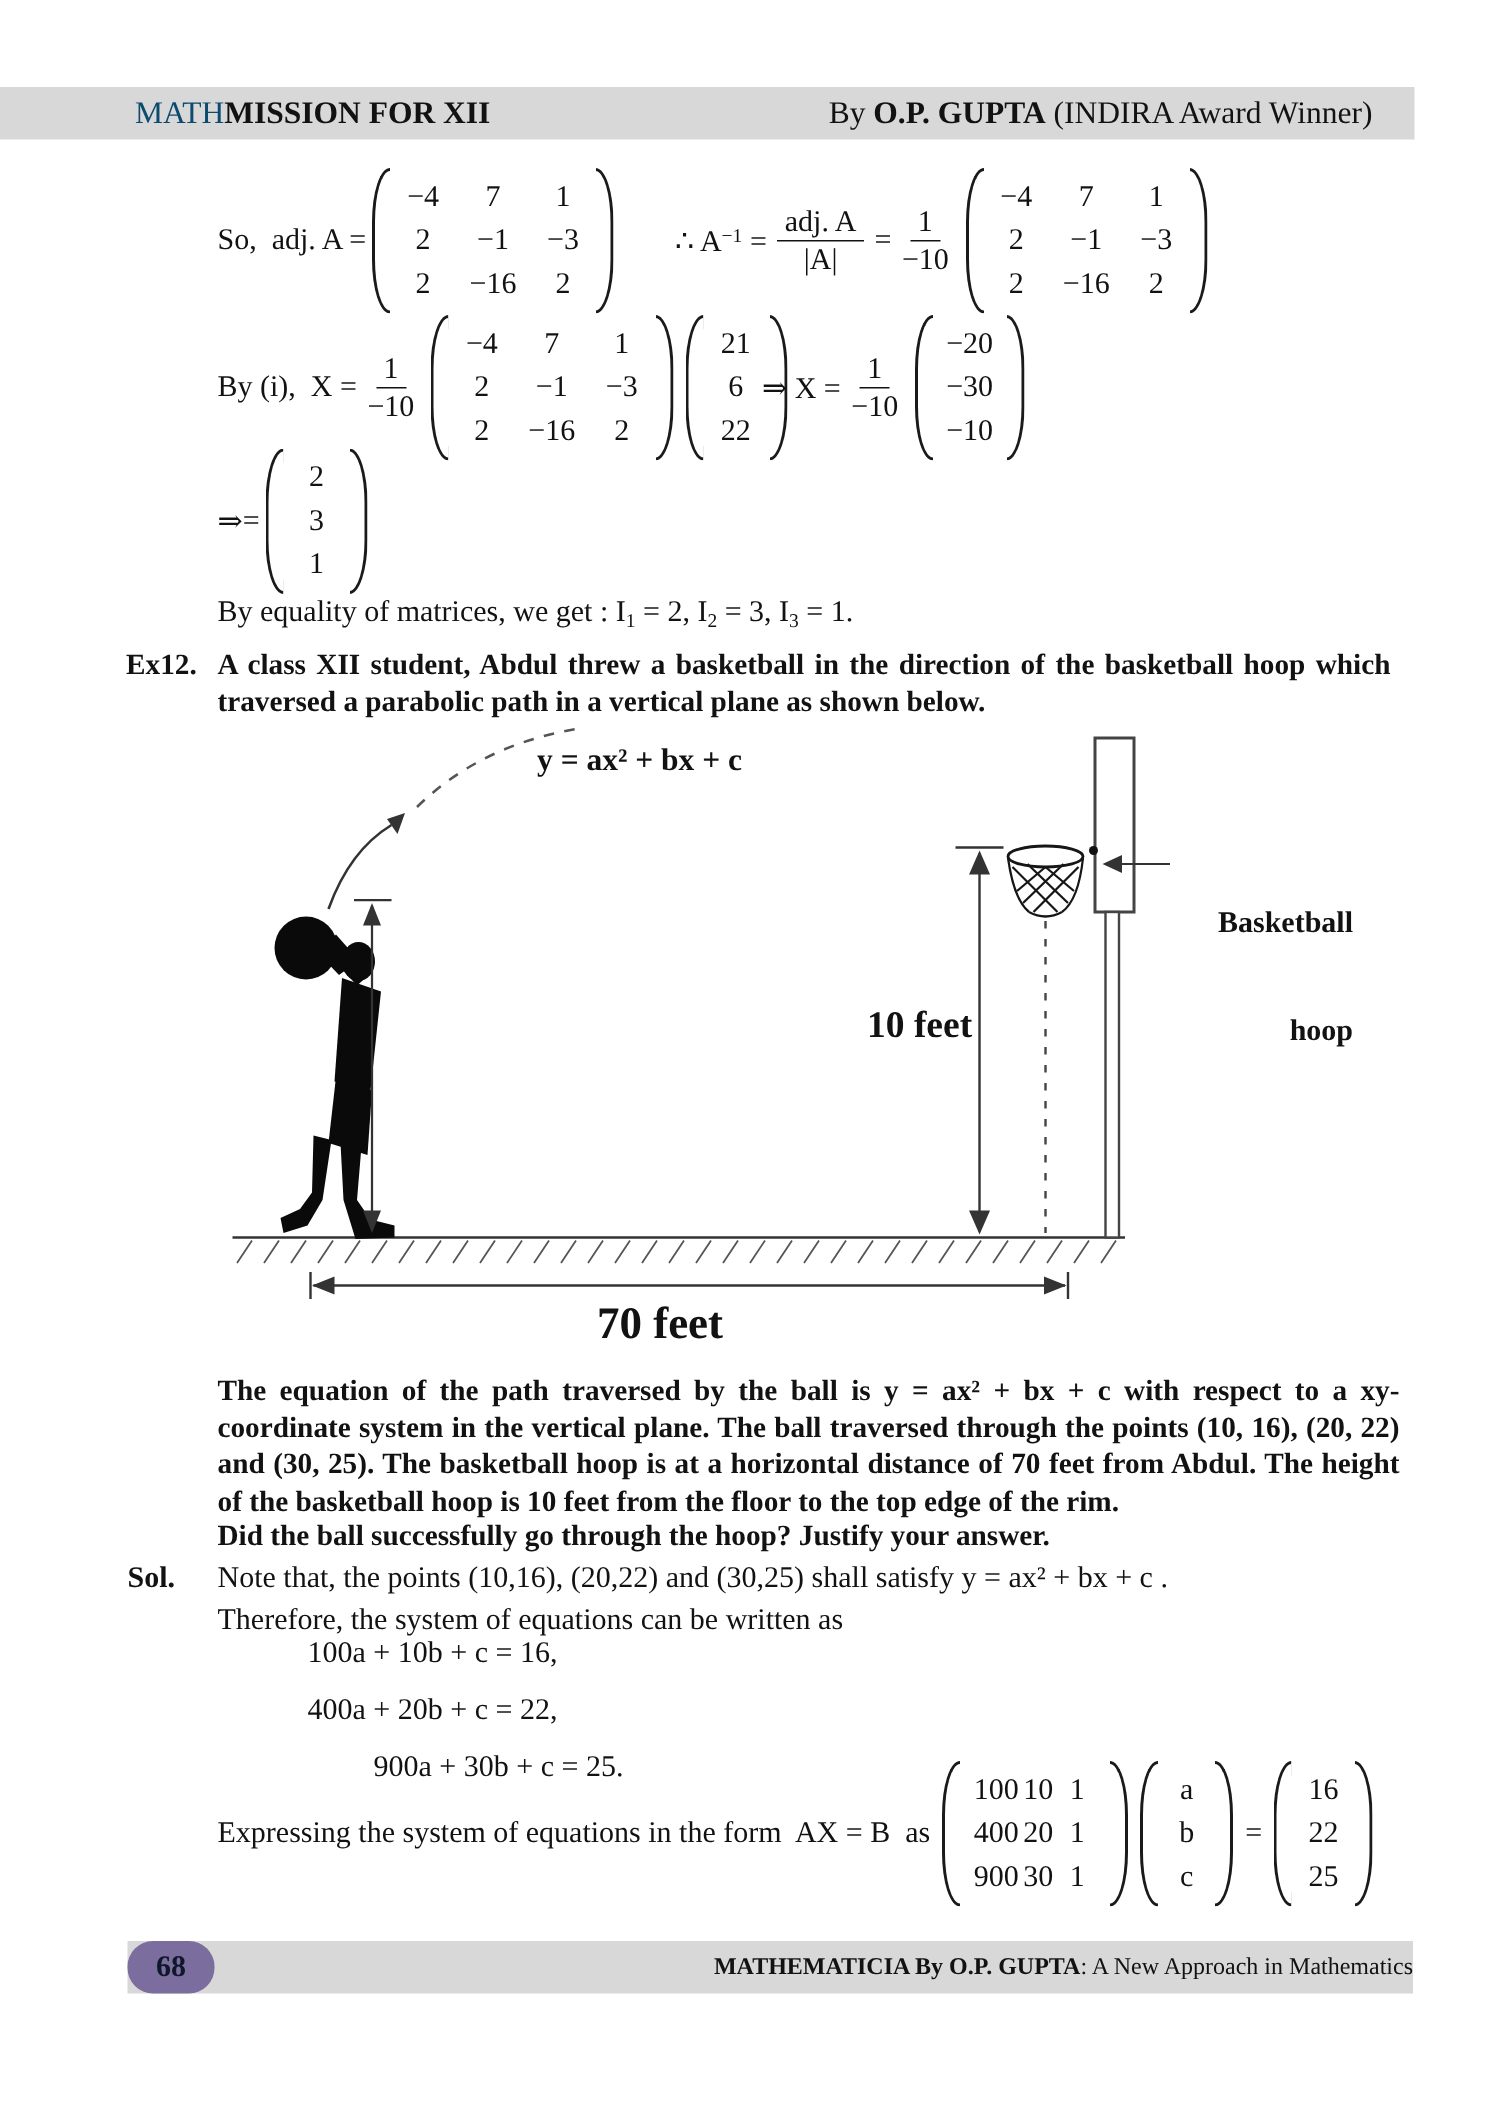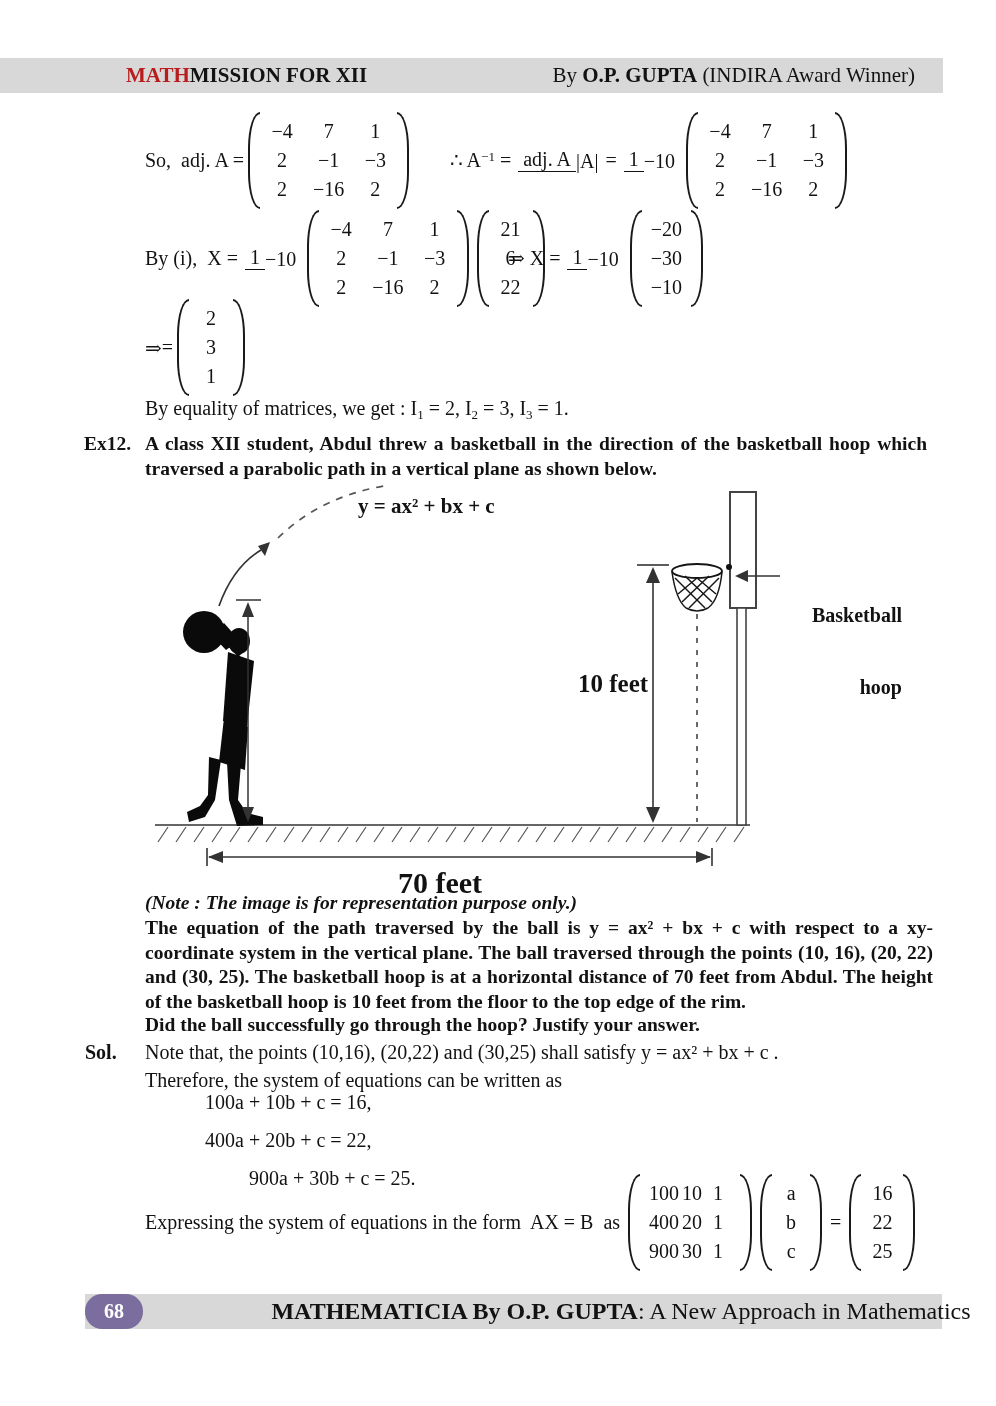--- a/index.html
+++ b/index.html
@@ -4,41 +4,41 @@
 <style>
   html,body{margin:0;padding:0;background:#fff;}
   .page{position:relative;width:996px;height:1406px;background:#ffffff;
         font-family:"Liberation Serif","DejaVu Serif",serif;color:#121212;overflow:hidden;}
 
   
   .hdr{position:absolute;left:0;top:58px;width:943px;height:35px;background:#d8d8d8;
        display:flex;align-items:center;justify-content:space-between;
        padding:0 28px 0 90px;box-sizing:border-box;font-size:21px;}
   .hdr .bold{font-weight:bold;}
-  .accent{color:#b91c1c;font-weight:bold;margin-left:36px;}
+  .accent{color:#0c4a6e;font-weight:normal;}
   .ftr-bar{position:absolute;left:85px;top:1294px;width:857px;height:35px;background:#d8d8d8;}
   .ftr-badge{position:absolute;left:85px;top:1294px;width:58px;height:35px;background:#7b6d9e;
-             color:#ffffff;font-weight:bold;font-size:20px;display:flex;align-items:center;justify-content:center;border-radius:17px;}
+             color:#0f172a;font-weight:bold;font-size:20px;display:flex;align-items:center;justify-content:center;border-radius:17px;}
   .ftr-text{position:absolute;left:300px;top:1294px;width:642px;height:35px;display:flex;
-            align-items:center;justify-content:center;font-size:24px;white-space:nowrap;}
+            align-items:center;justify-content:flex-end;font-size:16px;white-space:nowrap;}
   .ftr-text .bold{font-weight:bold;}
 
   
   .mline{position:absolute;display:flex;align-items:center;font-size:20px;white-space:pre;}
   .matrix{display:flex;align-items:stretch;margin:0 4px;}
   .par{width:10px;}
   .par.l{border-left:2px solid #1a1a1a;border-top:2px solid #1a1a1a;border-bottom:2px solid #1a1a1a;
          border-radius:12px 0 0 12px / 36px 0 0 36px;}
   .par.r{border-right:2px solid #1a1a1a;border-top:2px solid #1a1a1a;border-bottom:2px solid #1a1a1a;
          border-radius:0 12px 12px 0 / 0 36px 36px 0;}
   .cells{display:grid;column-gap:18px;padding:5px 9px;align-content:center;}
   .c3{grid-template-columns:auto auto auto;}
   .c1{grid-template-columns:auto;}
   .cell{min-width:26px;text-align:center;line-height:29px;}
-  .frac{display:inline-flex;flex-direction:row;align-items:center;margin:0 7px;line-height:22px;text-align:center;}
+  .frac{display:inline-flex;flex-direction:column;align-items:center;margin:0 7px;line-height:22px;text-align:center;}
   .frac .num{border-bottom:1.6px solid #111;padding:0 5px 1px;}
   .frac .den{padding-top:1px;}
   sup{font-size:13px;vertical-align:6px;line-height:0;}
   sub{font-size:13px;vertical-align:-4px;line-height:0;}
 
   .txt{position:absolute;font-size:19.5px;line-height:24.5px;}
   .bold{font-weight:bold;}
   .just{text-align:justify;}
   .boldital{font-weight:bold;font-style:italic;}
 
@@ -220,21 +220,20 @@
   </svg>
 
   <div class="figlabel" style="left:358px;top:494px;font-size:21px;">y = ax² + bx + c</div>
   <div class="figlabel" style="left:782px;top:555px;width:120px;text-align:right;font-size:20px;line-height:24px;">
     <div>Basketball</div>
     <div>hoop</div>
   </div>
   <div class="figlabel" style="left:578px;top:670px;font-size:25px;">10 feet</div>
   <div class="figlabel" style="left:360px;top:866px;width:160px;text-align:center;font-size:30px;">70 feet</div>
 
-  <div class="txt boldital" style="left:145px;top:891px;">(Note : The image is for representation purpose only.)</div>
   <div class="txt bold just" style="left:145px;top:916px;width:788px;">The equation of the path traversed by the ball is  y = ax² + bx + c  with respect to a xy-coordinate system in the vertical plane. The ball traversed through the points (10, 16), (20, 22) and (30, 25). The basketball hoop is at a horizontal distance of 70 feet from Abdul. The height of the basketball hoop is 10 feet from the floor to the top edge of the rim.</div>
   <div class="txt bold" style="left:145px;top:1013px;">Did the ball successfully go through the hoop? Justify your answer.</div>
 
   <div class="txt bold" style="left:85px;top:1040px;font-size:20px;">Sol.</div>
   <div class="txt" style="left:145px;top:1040px;font-size:20px;">Note that, the points (10,16), (20,22) and (30,25) shall satisfy  y = ax² + bx + c .</div>
   <div class="txt" style="left:145px;top:1068px;font-size:20px;">Therefore, the system of equations can be written as</div>
   <div class="txt" style="left:205px;top:1090px;font-size:20px;">100a + 10b + c = 16,</div>
   <div class="txt" style="left:205px;top:1128px;font-size:20px;">400a + 20b + c = 22,</div>
   <div class="txt" style="left:205px;top:1166px;font-size:20px;margin-left:44px;">900a + 30b + c = 25.</div>
 

